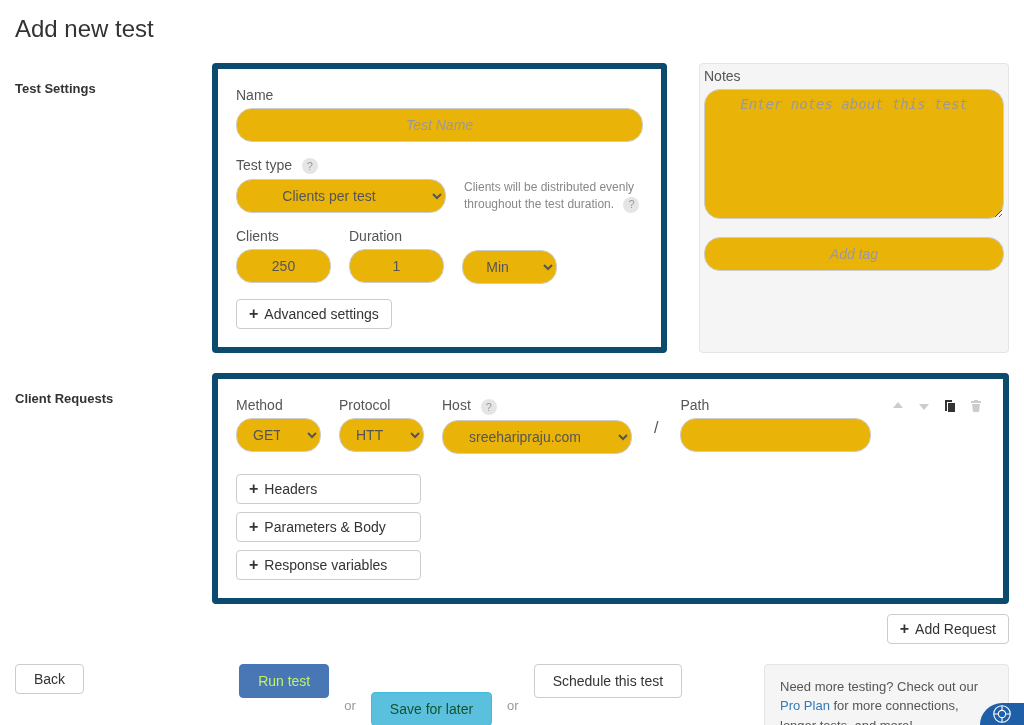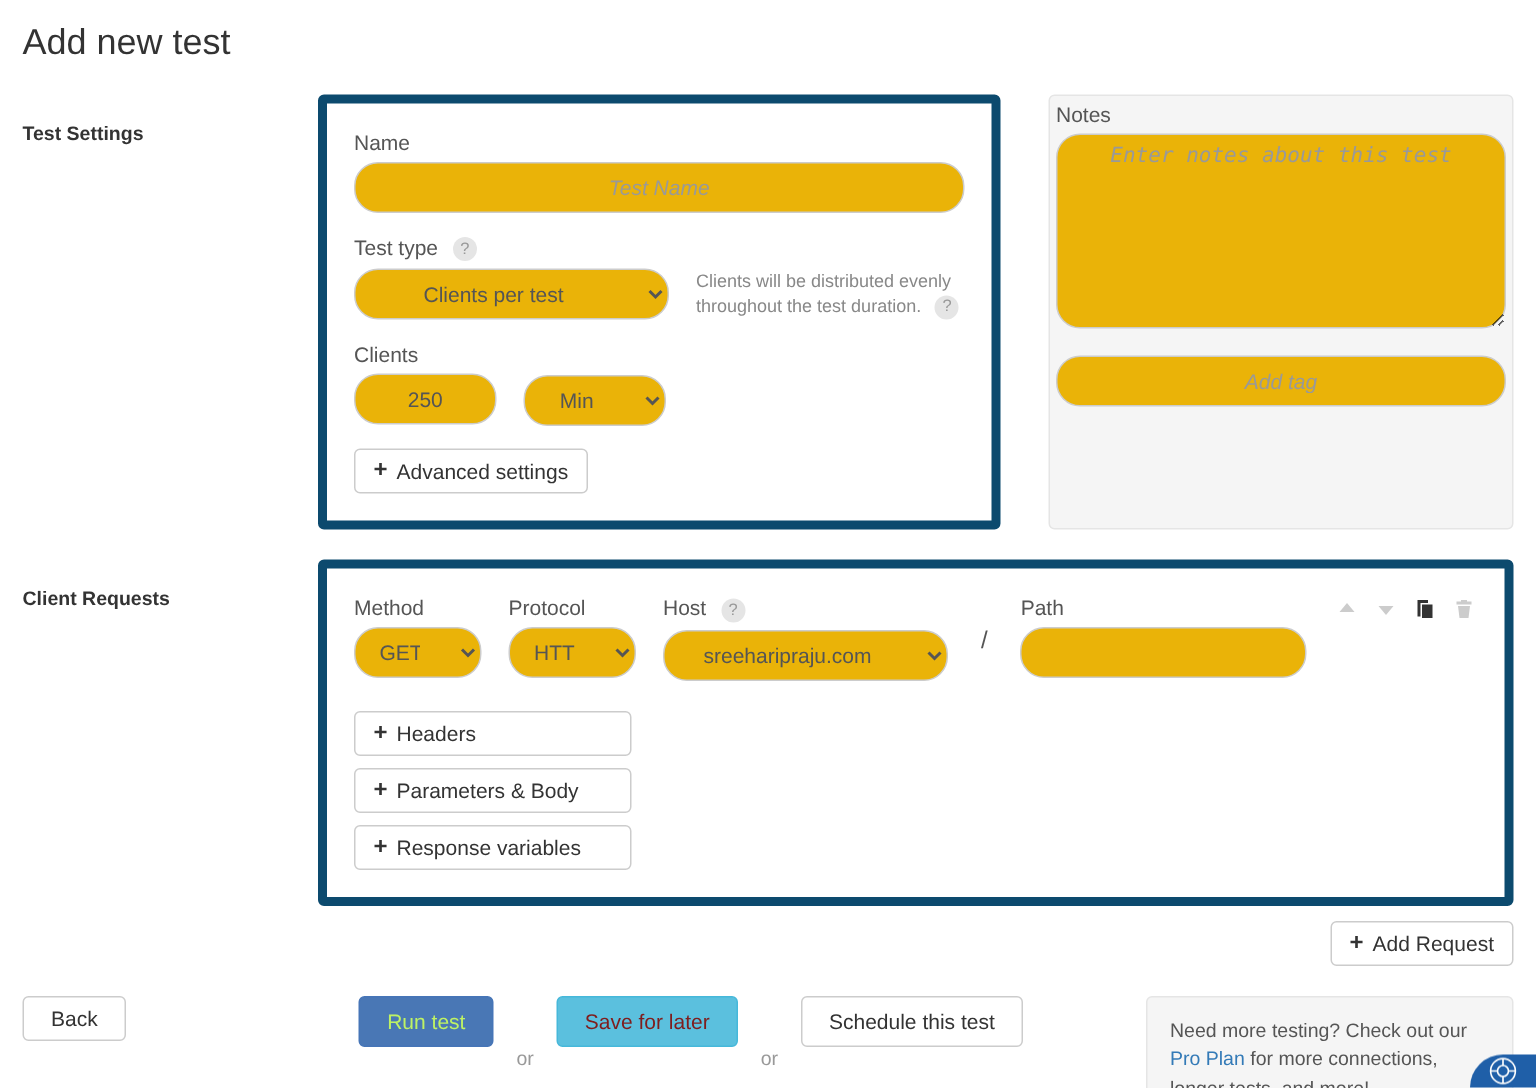--- a/index.html
+++ b/index.html
@@ -118,21 +118,22 @@
       color: #333;
     }
     .btn-primary {
       background: #4977b5;
       border-color: #4675b7;
       color: #bef264;
     }
     .btn-info {
       background: #5bc0de;
       border-color: #46b8da;
-      color: #7f1d1d;
+      color: #14532d;
+      margin-top: 28px;
     }
     .icon-plus {
       font-weight: bold;
       font-size: 16px;
       line-height: 1;
     }
     .request-toolbar {
       display: flex;
       gap: 8px;
       align-items: center;
@@ -233,20 +234,24 @@
       <div class="help-text" style="flex:1; padding-top:22px;">
         <span>Clients will be distributed evenly throughout the test duration.</span>
         <span class="help-icon">?</span>
       </div>
     </div>
 
     <div class="form-row" style="margin-bottom:15px;">
       <div style="width:95px;">
         <label class="form-label">Clients</label>
         <input type="text" class="form-control" value="250" style="">
+      </div>
+      <div style="width:95px;">
+        <label class="form-label">Duration</label>
+        <input type="text" class="form-control" value="1" style="">
       </div>
       <div style="width:95px; padding-top:22px;">
         <select class="form-control">
           <option>Min</option>
         </select>
       </div>
     </div>
 
     <button class="btn">
       <span class="icon-plus">+</span>

